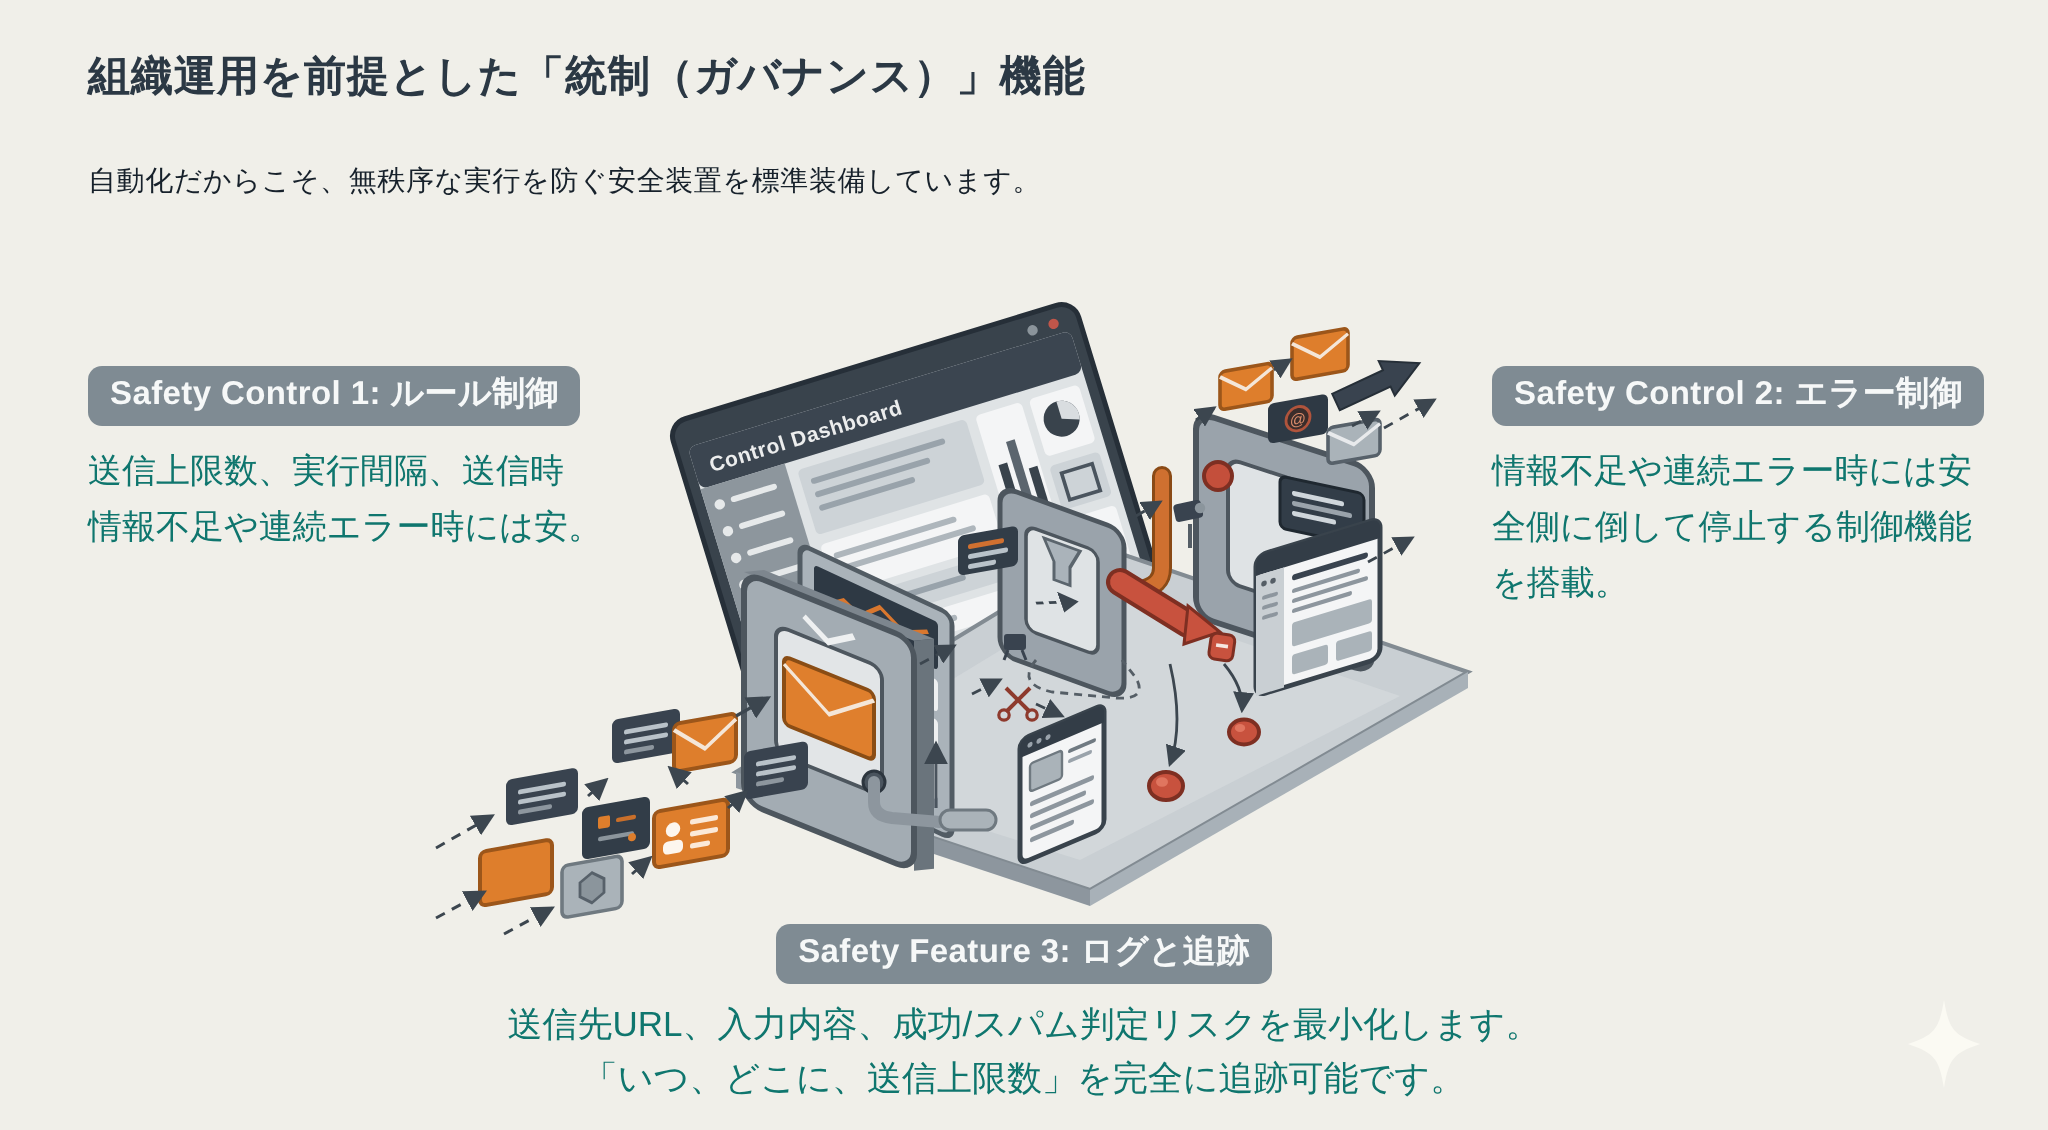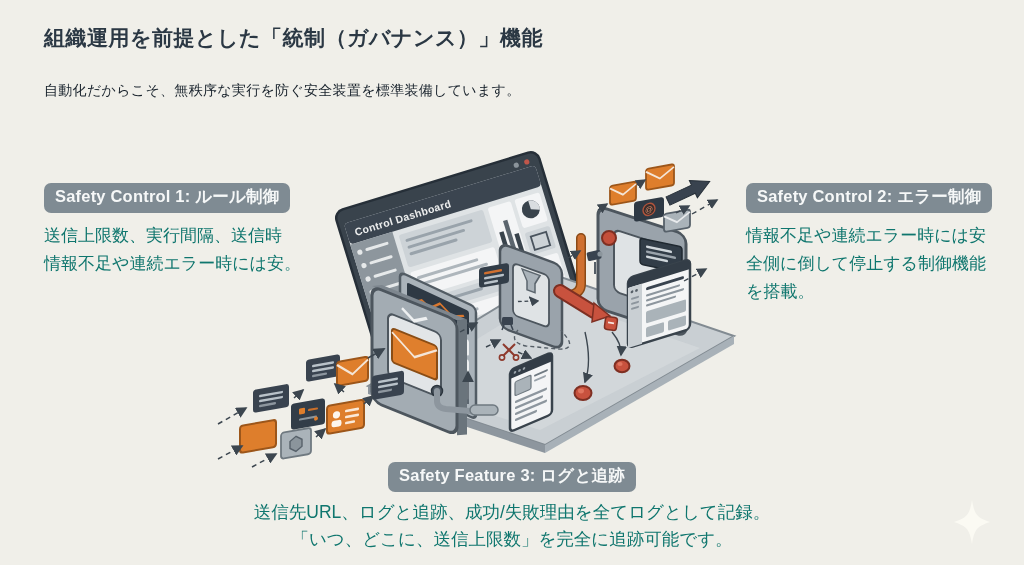--- a/index.html
+++ b/index.html
@@ -359,18 +359,18 @@
     <div class="body">
       <div>情報不足や連続エラー時には安</div>
       <div>全側に倒して停止する制御機能</div>
       <div>を搭載。</div>
     </div>
   </div>
 
   <div class="feature feature-3">
     <div class="badge">Safety Feature 3: ログと追跡</div>
     <div class="body">
-      <div>送信先URL、ログと追跡、成功/失敗理由を全てログとして記録。</div>
+      <div>送信先URL、入力内容、成功/スパム判定リスクを最小化します。</div>
       <div>「いつ、どこに、送信上限数」を完全に追跡可能です。</div>
     </div>
   </div>
 
 </div>
 
 </body></html>

